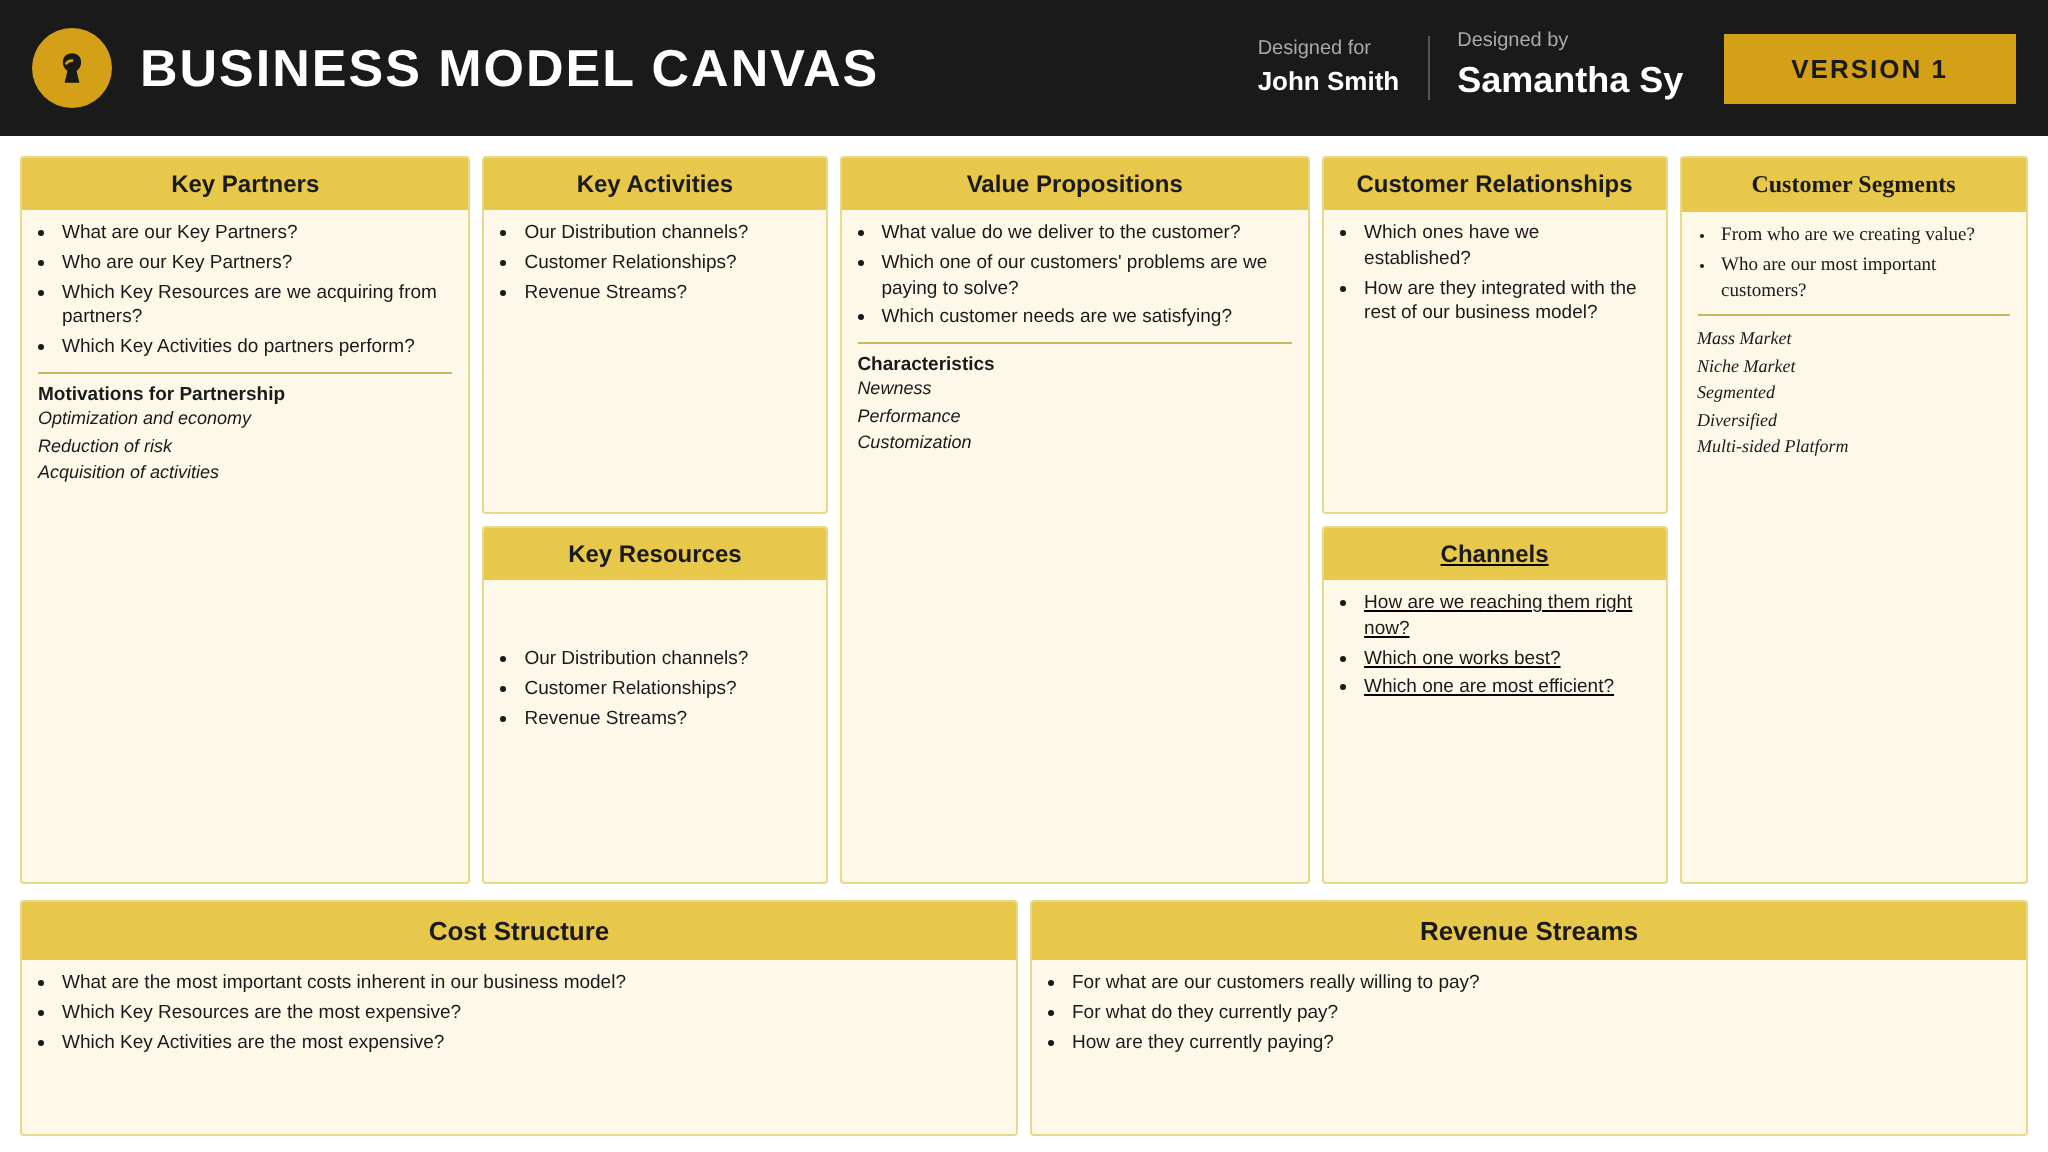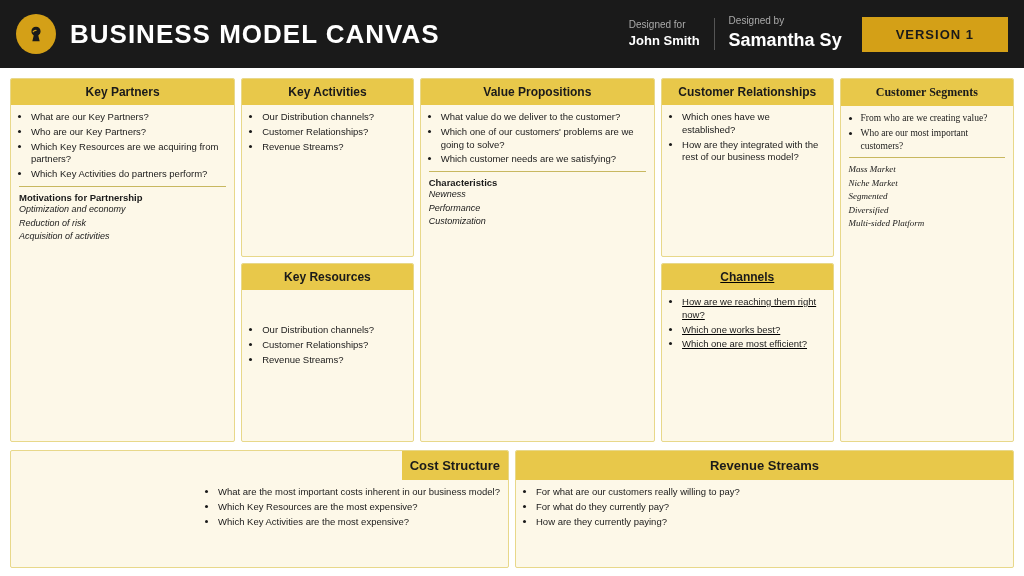--- a/index.html
+++ b/index.html
@@ -156,21 +156,21 @@
     .col-value-props { flex: 1.15; }
     .col-customer-seg { flex: 0.85; font-family: Liberation Serif, serif; }
 
     .top-left-group {
       display: flex;
       flex-direction: column;
       gap: 6px;
       flex: 0.85;
     }
 
-    .col-cost { flex: 1; align-items: flex-end; }
+    .col-cost { flex: 1; }
     .col-revenue { flex: 1; }
 
     
     .bottom-row .card-header {
       font-size: 13px;
       padding: 7px 8px;
     }
     .bottom-row .card-body {
       font-size: 9.5px;
     }
@@ -245,21 +245,21 @@
           </ul>
         </div>
       </div>
     </div>
 
     <div class="card col-value-props">
       <div class="card-header">Value Propositions</div>
       <div class="card-body">
         <ul>
           <li>What value do we deliver to the customer?</li>
-          <li>Which one of our customers' problems are we going to solve?</li>
+          <li>Which one of our customers' problems are we paying to solve?</li>
           <li>Which customer needs are we satisfying?</li>
         </ul>
         <hr class="card-divider">
         <div class="card-bold">Characteristics</div>
         <div class="card-italic">
           <div>Newness</div>
           <div>Performance</div>
           <div>Customization</div>
         </div>
       </div>

